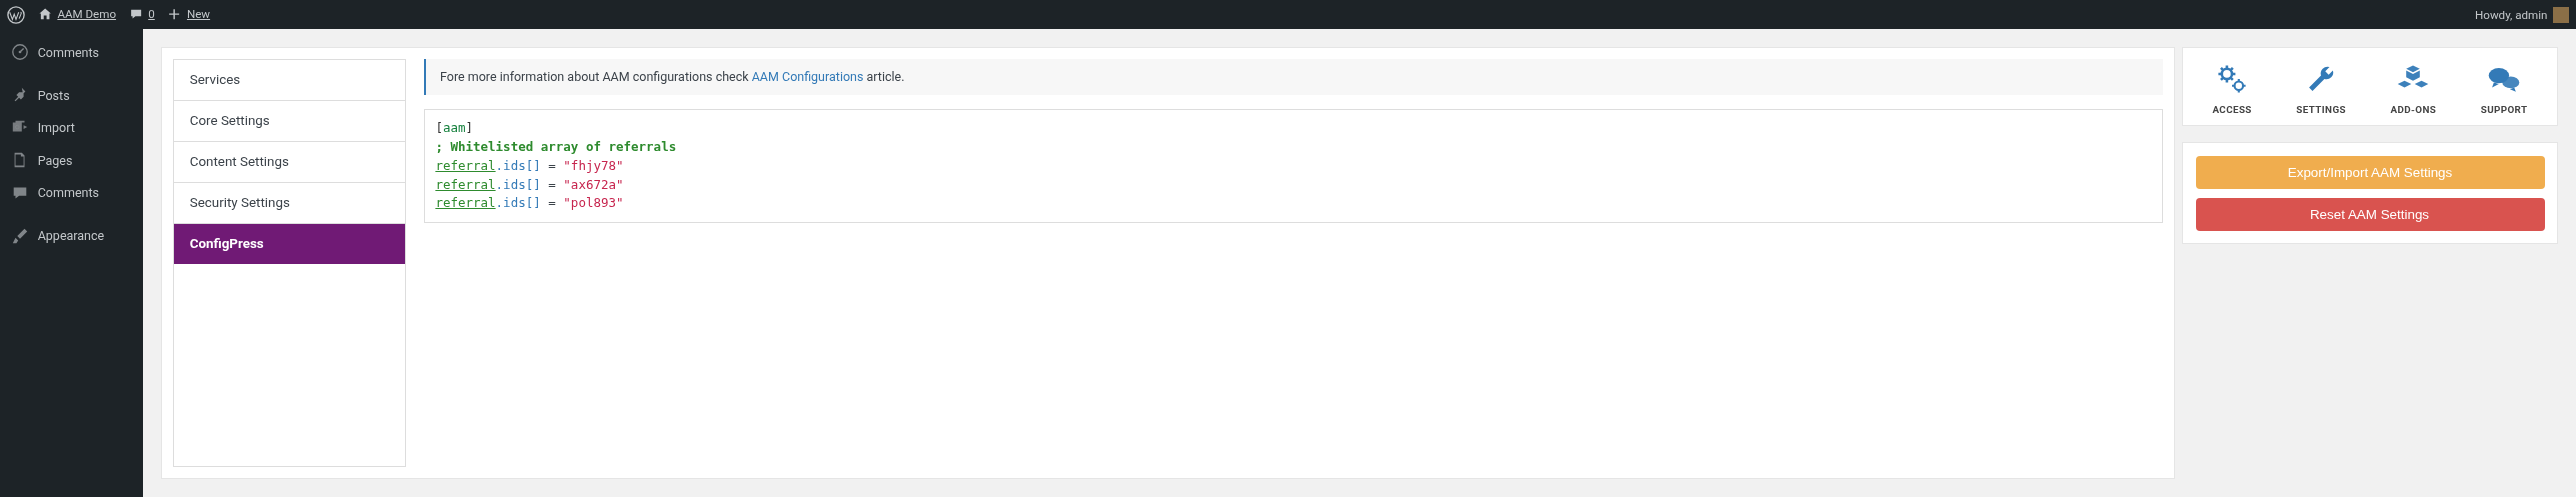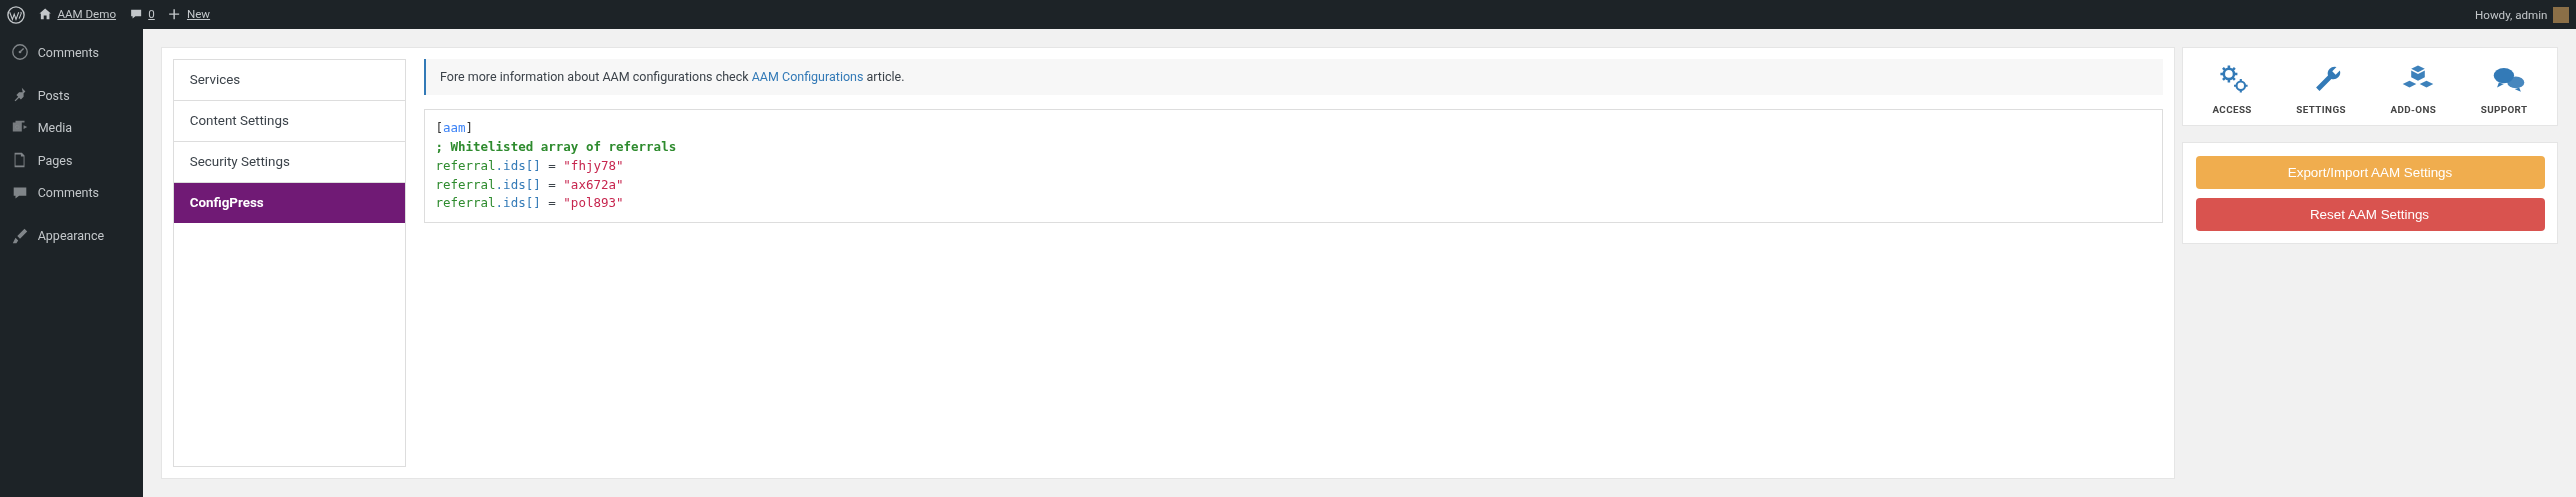--- a/index.html
+++ b/index.html
@@ -26,29 +26,29 @@
 .tab { padding: 12.5px 16px; border-bottom: 0.9px solid #ddd; font-size: 13.4px; cursor: pointer; background: #fff; }
 .tab:last-child { border-bottom: none; }
 .tab.active { background: #701a75; color: #fff; font-weight: bold; }
 
 .tab-content { flex: 1; }
 .info-box { background: #f7f7f7; border-left: 2.7px solid #337ab7; padding: 10.7px 14.3px; font-size: 12.5px; margin-bottom: 14.3px; }
 .info-box a { color: #337ab7; text-decoration: none; }
 
 .code-editor { background: #fff; border: 0.9px solid #ddd; padding: 9px 10.7px; font-family: Menlo, Consolas, monospace; font-size: 12.5px; line-height: 1.5; white-space: pre; }
 .code-brace { color: #333; }
-.code-section { color: #3b82f6; }
+.code-section { color: #15803d; }
 .code-comment { color: #2e8b2e; font-weight: bold; text-align: center; }
-.code-key { color: #2e8b2e; }
+.code-key { color: #2e8b2e; text-decoration: underline; }
 .code-prop { color: #337ab7; }
 .code-str { color: #c7254e; }
 
 .right-col { width: 376px; display: flex; flex-direction: column; gap: 16px; }
 .icon-nav { background: #fff; border: 0.9px solid #e5e5e5; display: flex; justify-content: space-around; padding: 12.5px 7.2px 10.7px; }
-.icon-nav-item { display: flex; flex-direction: column; align-items: flex-end; gap: 7.2px; cursor: pointer; }
+.icon-nav-item { display: flex; flex-direction: column; align-items: center; gap: 7.2px; cursor: pointer; }
 .icon-nav-icon { width: 36px; height: 36px; display: flex; align-items: center; justify-content: center; color: #337ab7; }
 .icon-nav-label { font-size: 9.8px; font-weight: bold; color: #444; letter-spacing: 0.4px; }
 
 .btn-group { background: #fff; border: 0.9px solid #e5e5e5; padding: 12.5px; display: flex; flex-direction: column; gap: 9px; }
 .btn { padding: 9px; border-radius: 4px; border: none; font-size: 13.4px; color: #fff; cursor: pointer; text-align: center; }
 .btn-warning { background: #f0ad4e; }
 .btn-danger { background: #d9534f; padding-left: 8px; }
 </style>
 </head>
 <body>
@@ -109,21 +109,21 @@
         </span>
       <span>Posts</span>
     </div>
     <div class="sidebar-item">
       <span class="sidebar-icon">
           <svg width="18" height="18" viewBox="0 0 20 20" fill="currentColor">
             <path d="M2 4h10v10H2zM5 2h10v2h-8v8h-2zM14 7l4 2-4 2z" opacity="0.9"></path>
             <circle cx="7" cy="9" r="2" fill="none" stroke="currentColor"></circle>
           </svg>
         </span>
-      <span>Media</span>
+      <span>Import</span>
     </div>
     <div class="sidebar-item">
       <span class="sidebar-icon">
           <svg width="18" height="18" viewBox="0 0 20 20" fill="currentColor">
             <path d="M4 2h8l3 3v13H4zM5 4v12h9V6h-3V4z"></path>
           </svg>
         </span>
       <span>Pages</span>
     </div>
     <div class="sidebar-item">
@@ -142,20 +142,21 @@
           </svg>
         </span>
       <span>Appearance</span>
     </div>
   </div>
 
   <div class="content">
     <div class="main-panel">
       <div class="tabs">
         <div class="tab"><span>Services</span></div>
+        <div class="tab"><span>Core Settings</span></div>
         <div class="tab"><span>Content Settings</span></div>
         <div class="tab"><span>Security Settings</span></div>
         <div class="tab active"><span>ConfigPress</span></div>
       </div>
       <div class="tab-content">
         <div class="info-box">
           <span>Fore more information about AAM configurations check </span><a href="#">AAM Configurations</a><span> article.</span>
         </div>
         <div class="code-editor"><span class="code-brace">[</span><span class="code-section">aam</span><span class="code-brace">]</span>
 <span class="code-comment">; Whitelisted array of referrals</span>

